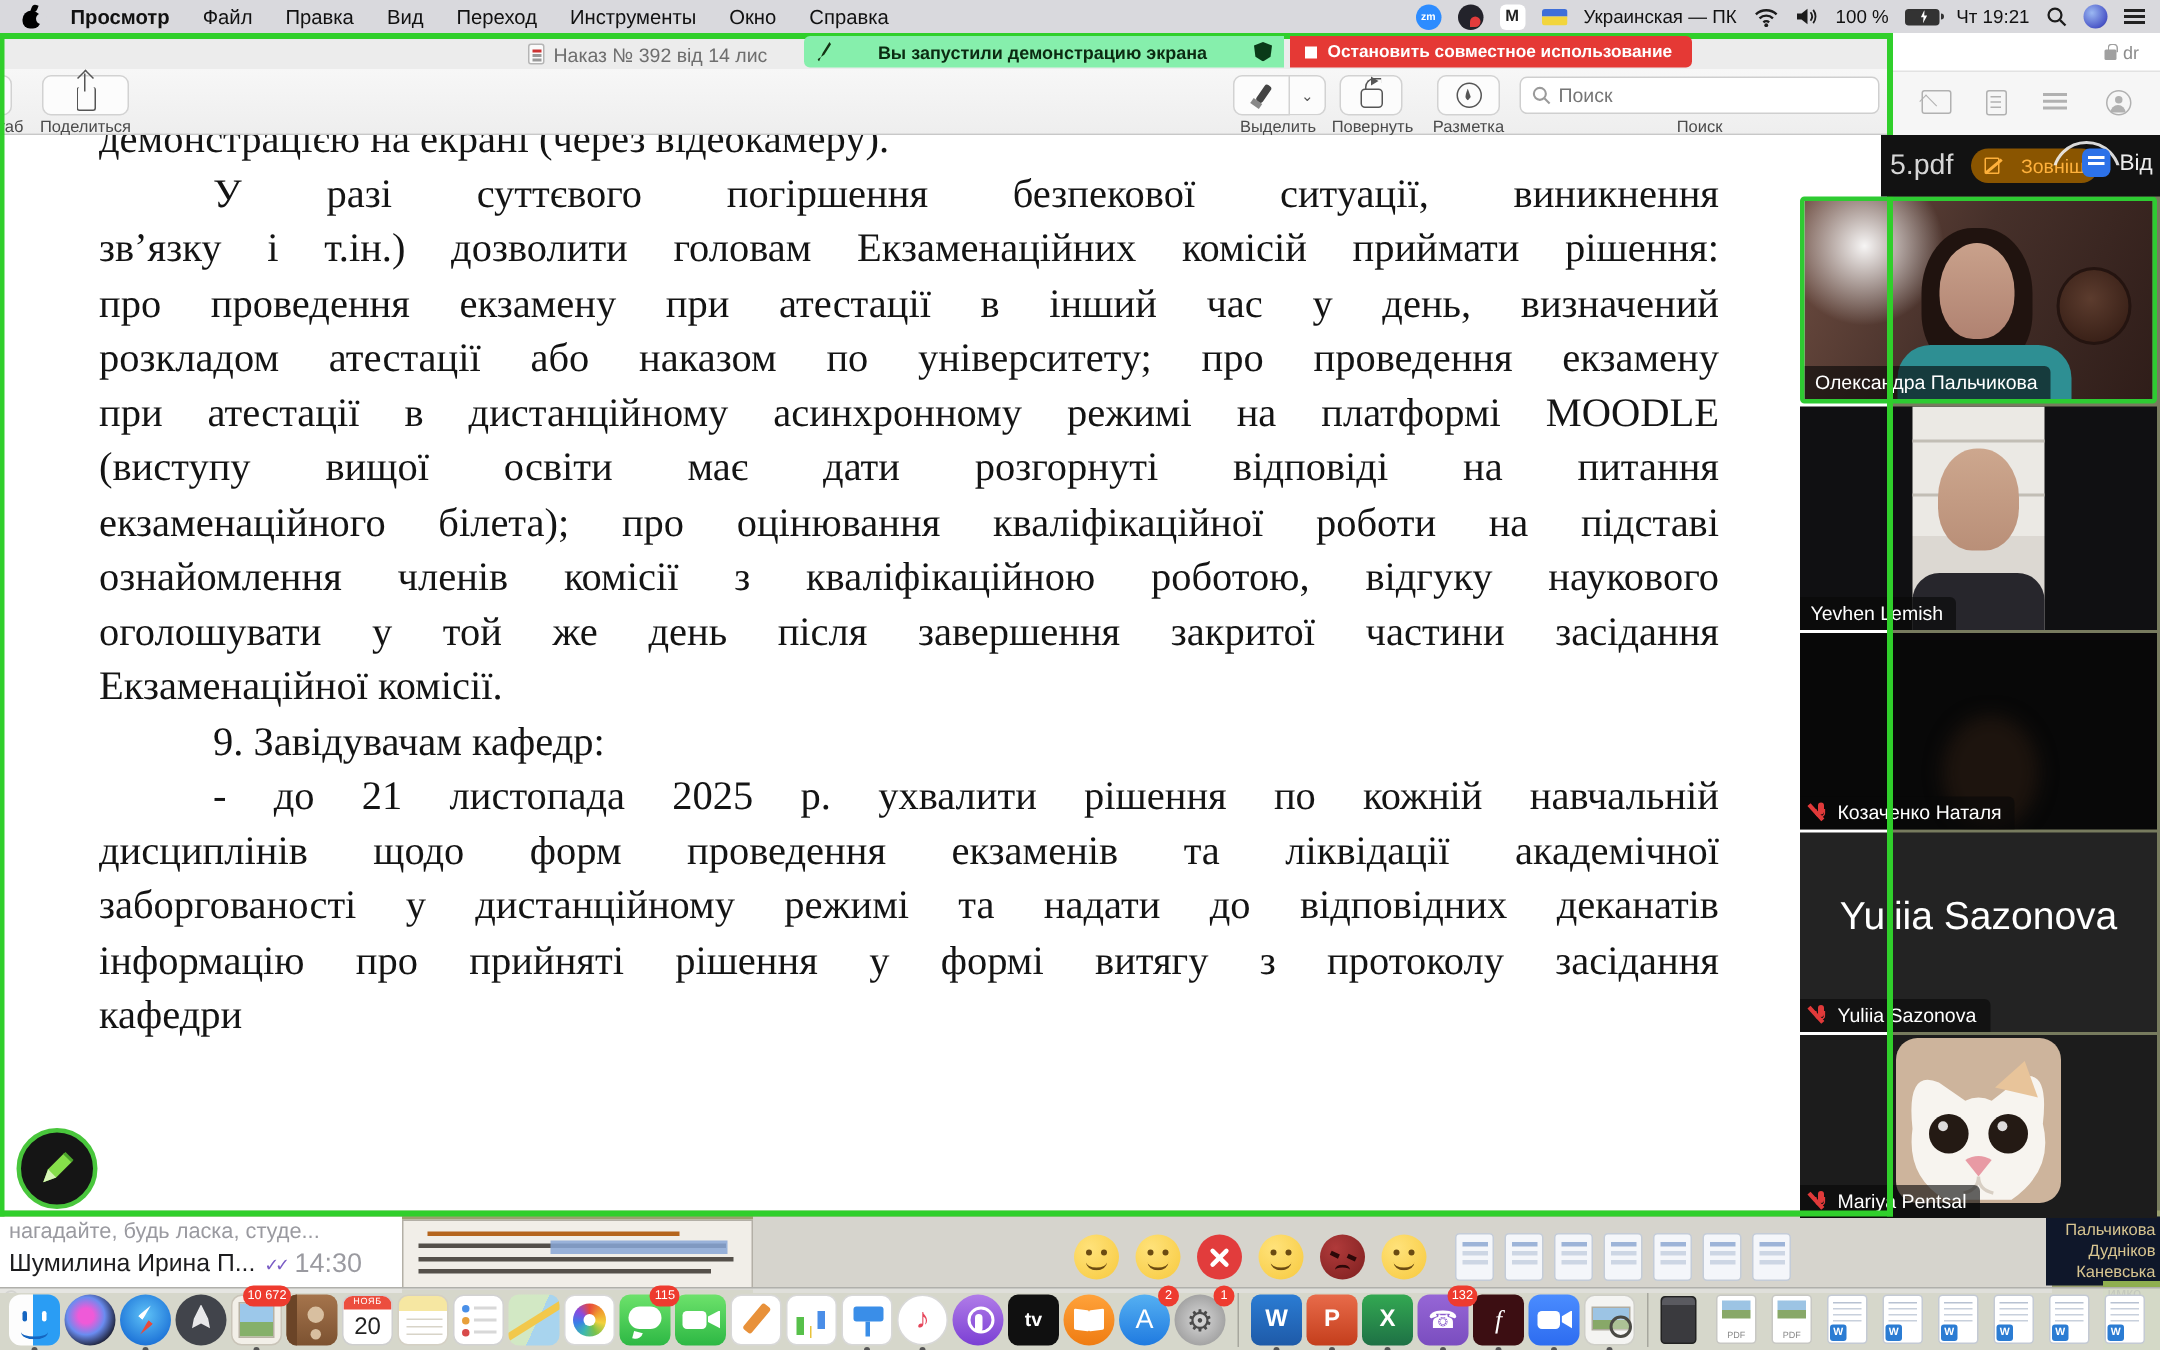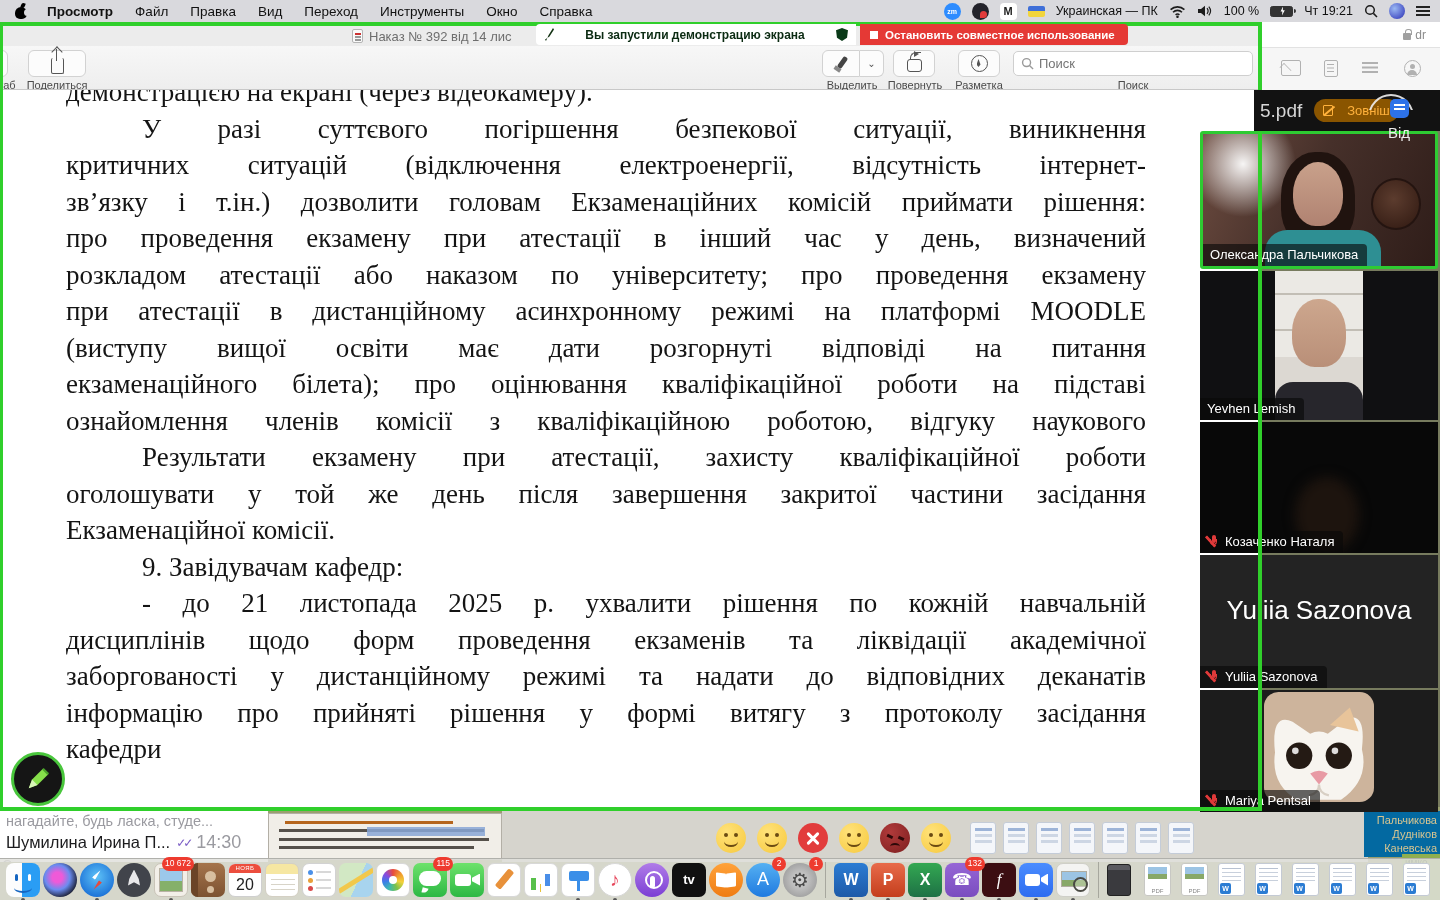--- a/index.html
+++ b/index.html
@@ -29,21 +29,21 @@
   .battery::after { content:""; position:absolute; right:-4px; top:2.5px; width:2.5px; height:4px; background:#333; border-radius:0 2px 2px 0; }
   .battery .bolt { position:absolute; left:8px; top:0px; width:7px; height:9px; background:#fff; clip-path:polygon(55% 0,20% 55%,45% 55%,40% 100%,80% 42%,52% 42%); }
   .mb-list { width:14px; height:10px; position:relative; }
   .mb-list::before { content:""; position:absolute; left:0; top:0; width:14px; height:2px; background:#222; box-shadow:0 4px 0 #222, 0 8px 0 #222; }
   .cc-circle { width:16px; height:16px; border-radius:50%; background:radial-gradient(circle at 35% 35%, #9bb8f2, #4b57c8 70%, #2a2e7a); }
 
   
   .gb { background:#30cf2b; z-index:22; }
 
   
-  #banner-green { left:536px; top:24px; width:320px; height:21px; background:#ffffff; border-radius:4px 0 0 4px; z-index:41;
+  #banner-green { left:536px; top:24px; width:320px; height:21px; background:#86efac; border-radius:4px 0 0 4px; z-index:41;
     display:flex; align-items:center; justify-content:space-between; padding:0 8px; }
   #banner-green .txt { color:#0b2b12; font-size:12px; font-weight:bold; }
   .pen-glyph { width:10px; height:13px; background:#143314; clip-path:polygon(20% 100%,45% 55%,90% 0,100% 12%,55% 65%,10% 88%); }
   .shield-glyph { width:12px; height:13px; background:#0a3a18; clip-path:polygon(50% 0,100% 18%,92% 75%,50% 100%,8% 75%,0 18%); position:relative; }
   #banner-red { left:860px; top:24px; width:268px; height:21px; background:#e53935; border-radius:0 4px 4px 0; z-index:41;
     display:flex; align-items:center; gap:7px; padding:0 10px; }
   #banner-red .sq { width:8px; height:8px; background:#fff; }
   #banner-red .txt { color:#fff; font-size:11.5px; font-weight:bold; white-space:nowrap; }
 
   
@@ -96,21 +96,21 @@
   .gico-person::after { content:""; position:absolute; left:2.5px; top:9px; width:10px; height:5px; border-radius:5px 5px 0 0; background:#9a9a9a; }
 
   
   #zoom-header { left:1254px; top:90px; width:186px; height:41px; background:#121212; z-index:23; display:flex; align-items:center; }
   #zoom-header .fname { color:#d6d6d6; font-size:19px; margin-left:6px; }
   #ext-pill { margin-left:12px; background:#8a5500; border-radius:12px; height:23px; display:flex; align-items:center; gap:4px; padding:0 9px; }
   #ext-pill .slash-ico { width:10px; height:11px; border:1.4px solid #ffb13b; border-radius:1px; position:relative; }
   #ext-pill .slash-ico::after { content:""; position:absolute; left:-2px; top:4px; width:14px; height:1.6px; background:#ffb13b; transform:rotate(-40deg); }
   #ext-pill .t { color:#ffb13b; font-size:13px;margin-left:10px; }
   .rim-arc { position:absolute; left:1368px; top:94px; width:46px; height:46px; border:2px solid rgba(240,240,240,.9); border-radius:50%; clip-path:polygon(0 0,100% 0,100% 35%,0 35%); z-index:23; }
-  #reply-chip { position:absolute; left:1388px; top:99px; z-index:24; display:flex; align-items:center; gap:6px;flex-direction:column; }
+  #reply-chip { position:absolute; left:1388px; top:99px; z-index:24; display:flex; align-items:center; gap:6px; }
   .chat-ico { width:19px; height:19px; background:#2d72e8; border-radius:5px; position:relative; }
   .chat-ico::before { content:""; position:absolute; left:4px; top:5px; width:11px; height:2px; background:#fff; box-shadow:0 4px 0 #fff; }
   #reply-chip .t { color:#ececec; font-size:15px; }
 
   
   .tile { position:absolute; left:1200px; width:238px; background:#161616; overflow:hidden; z-index:21; }
   .tile .label { position:absolute; left:0; bottom:0; background:rgba(8,8,8,.62); color:#fff; font-size:13px;
     padding:3px 9px 4px 7px; display:flex; align-items:center; gap:5px; border-radius:0 4px 0 0; }
   .mic-muted { width:13px; height:14px; position:relative; flex:none; }
   .mic-muted::before { content:""; position:absolute; left:4.5px; top:0; width:4.5px; height:8px; background:#e03a3a; border-radius:3px; }
@@ -167,21 +167,21 @@
   .em-smile::after { content:""; position:absolute; left:8px; top:13px; width:14px; height:9px; border-bottom:2.5px solid #6b4b12; border-radius:50%; }
   .em-x { background:#e23c3c; }
   .em-x::before, .em-x::after { content:""; position:absolute; left:7px; top:13.5px; width:16px; height:3px; background:#fff; border-radius:2px; }
   .em-x::before { transform:rotate(45deg); } .em-x::after { transform:rotate(-45deg); }
   .em-dev { background:radial-gradient(circle at 35% 30%, #b03a3a, #7d1f1f); }
   .em-dev::before { content:""; position:absolute; left:7px; top:12px; width:6px; height:2.5px; background:#2c0808; transform:rotate(25deg); box-shadow:11px -3px 0 #2c0808; }
   .em-dev::after { content:""; position:absolute; left:10px; top:20px; width:10px; height:5px; border-top:2.5px solid #2c0808; border-radius:50%; }
   #winicons-row { left:970px; top:822px; z-index:4; display:flex; gap:7px; }
   .wic { width:26px; height:32px; background:#f4f6fa; border:1px solid #c4ccd8; border-radius:3px; position:relative; }
   .wic::after { content:""; position:absolute; left:4px; top:5px; width:17px; height:3px; background:#9db4d8; box-shadow:0 6px 0 #cdd6e4, 0 12px 0 #cdd6e4; }
-  #names-box { left:1364px; top:811px; width:76px; height:46px; background:#0369a1; z-index:3; padding:2px 3px; }
+  #names-box { left:1364px; top:811px; width:76px; height:46px; background:#0f172a; z-index:3; padding:2px 3px; }
   #names-box div { color:#d8c590; font-size:11px; line-height:14px; text-align:right; white-space:nowrap; }
   #green-box { left:1402px; top:854px; width:38px; height:46px; background:#8fae4f; z-index:3; padding:2px 3px; }
   #green-box div { color:#1e3a10; font-size:10px; line-height:13px; }
 
   
   #dock { left:0; top:858px; width:1440px; height:42px; background:rgba(225,225,220,.85); border-top:1px solid #b0b0ab; z-index:30;
     display:flex; align-items:center; gap:3px; padding:0 6px; }
   .dicon { width:34px; height:34px; position:relative; flex:none; }
   .dicon .glyph { width:34px; height:34px; }
   .dot { position:absolute; left:15px; bottom:-5px; width:4px; height:4px; border-radius:50%; background:#555; }
@@ -354,29 +354,27 @@
       </svg>
       <input type="text" placeholder="Поиск" style="">
     </div>
     <div class="tb-label" style="left:1093px;width:80px;">Поиск</div>
   </div>
 
   <div id="doc-area">
     <div id="doc-text">
       <div class="ln last">демонстрацією на екрані (через відеокамеру).</div>
       <div class="ln ind">У разі суттєвого погіршення безпекової ситуації, виникнення</div>
-      <div class="ln">критичних ситуацій (відключення електроенергії, відсутність інтернет-</div>
       <div class="ln">зв’язку і т.ін.) дозволити головам Екзаменаційних комісій приймати рішення:</div>
       <div class="ln">про проведення екзамену при атестації в інший час у день, визначений</div>
       <div class="ln">розкладом атестації або наказом по університету; про проведення екзамену</div>
       <div class="ln">при атестації в дистанційному асинхронному режимі на платформі MOODLE</div>
       <div class="ln">(виступу вищої освіти має дати розгорнуті відповіді на питання</div>
       <div class="ln">екзаменаційного білета); про оцінювання кваліфікаційної роботи на підставі</div>
       <div class="ln">ознайомлення членів комісії з кваліфікаційною роботою, відгуку наукового</div>
-      <div class="ln ind">Результати екзамену при атестації, захисту кваліфікаційної роботи</div>
       <div class="ln">оголошувати у той же день після завершення закритої частини засідання</div>
       <div class="ln last">Екзаменаційної комісії.</div>
       <div class="ln ind last">9. Завідувачам кафедр:</div>
       <div class="ln ind">- до  21 листопада  2025 р.  ухвалити  рішення  по  кожній  навчальній</div>
       <div class="ln">дисциплінів щодо форм проведення екзаменів та ліквідації академічної</div>
       <div class="ln">заборгованості у дистанційному режимі та надати до відповідних деканатів</div>
       <div class="ln">інформацію про прийняті рішення у формі витягу з протоколу засідання</div>
       <div class="ln last">кафедри</div>
     </div>
   </div>

